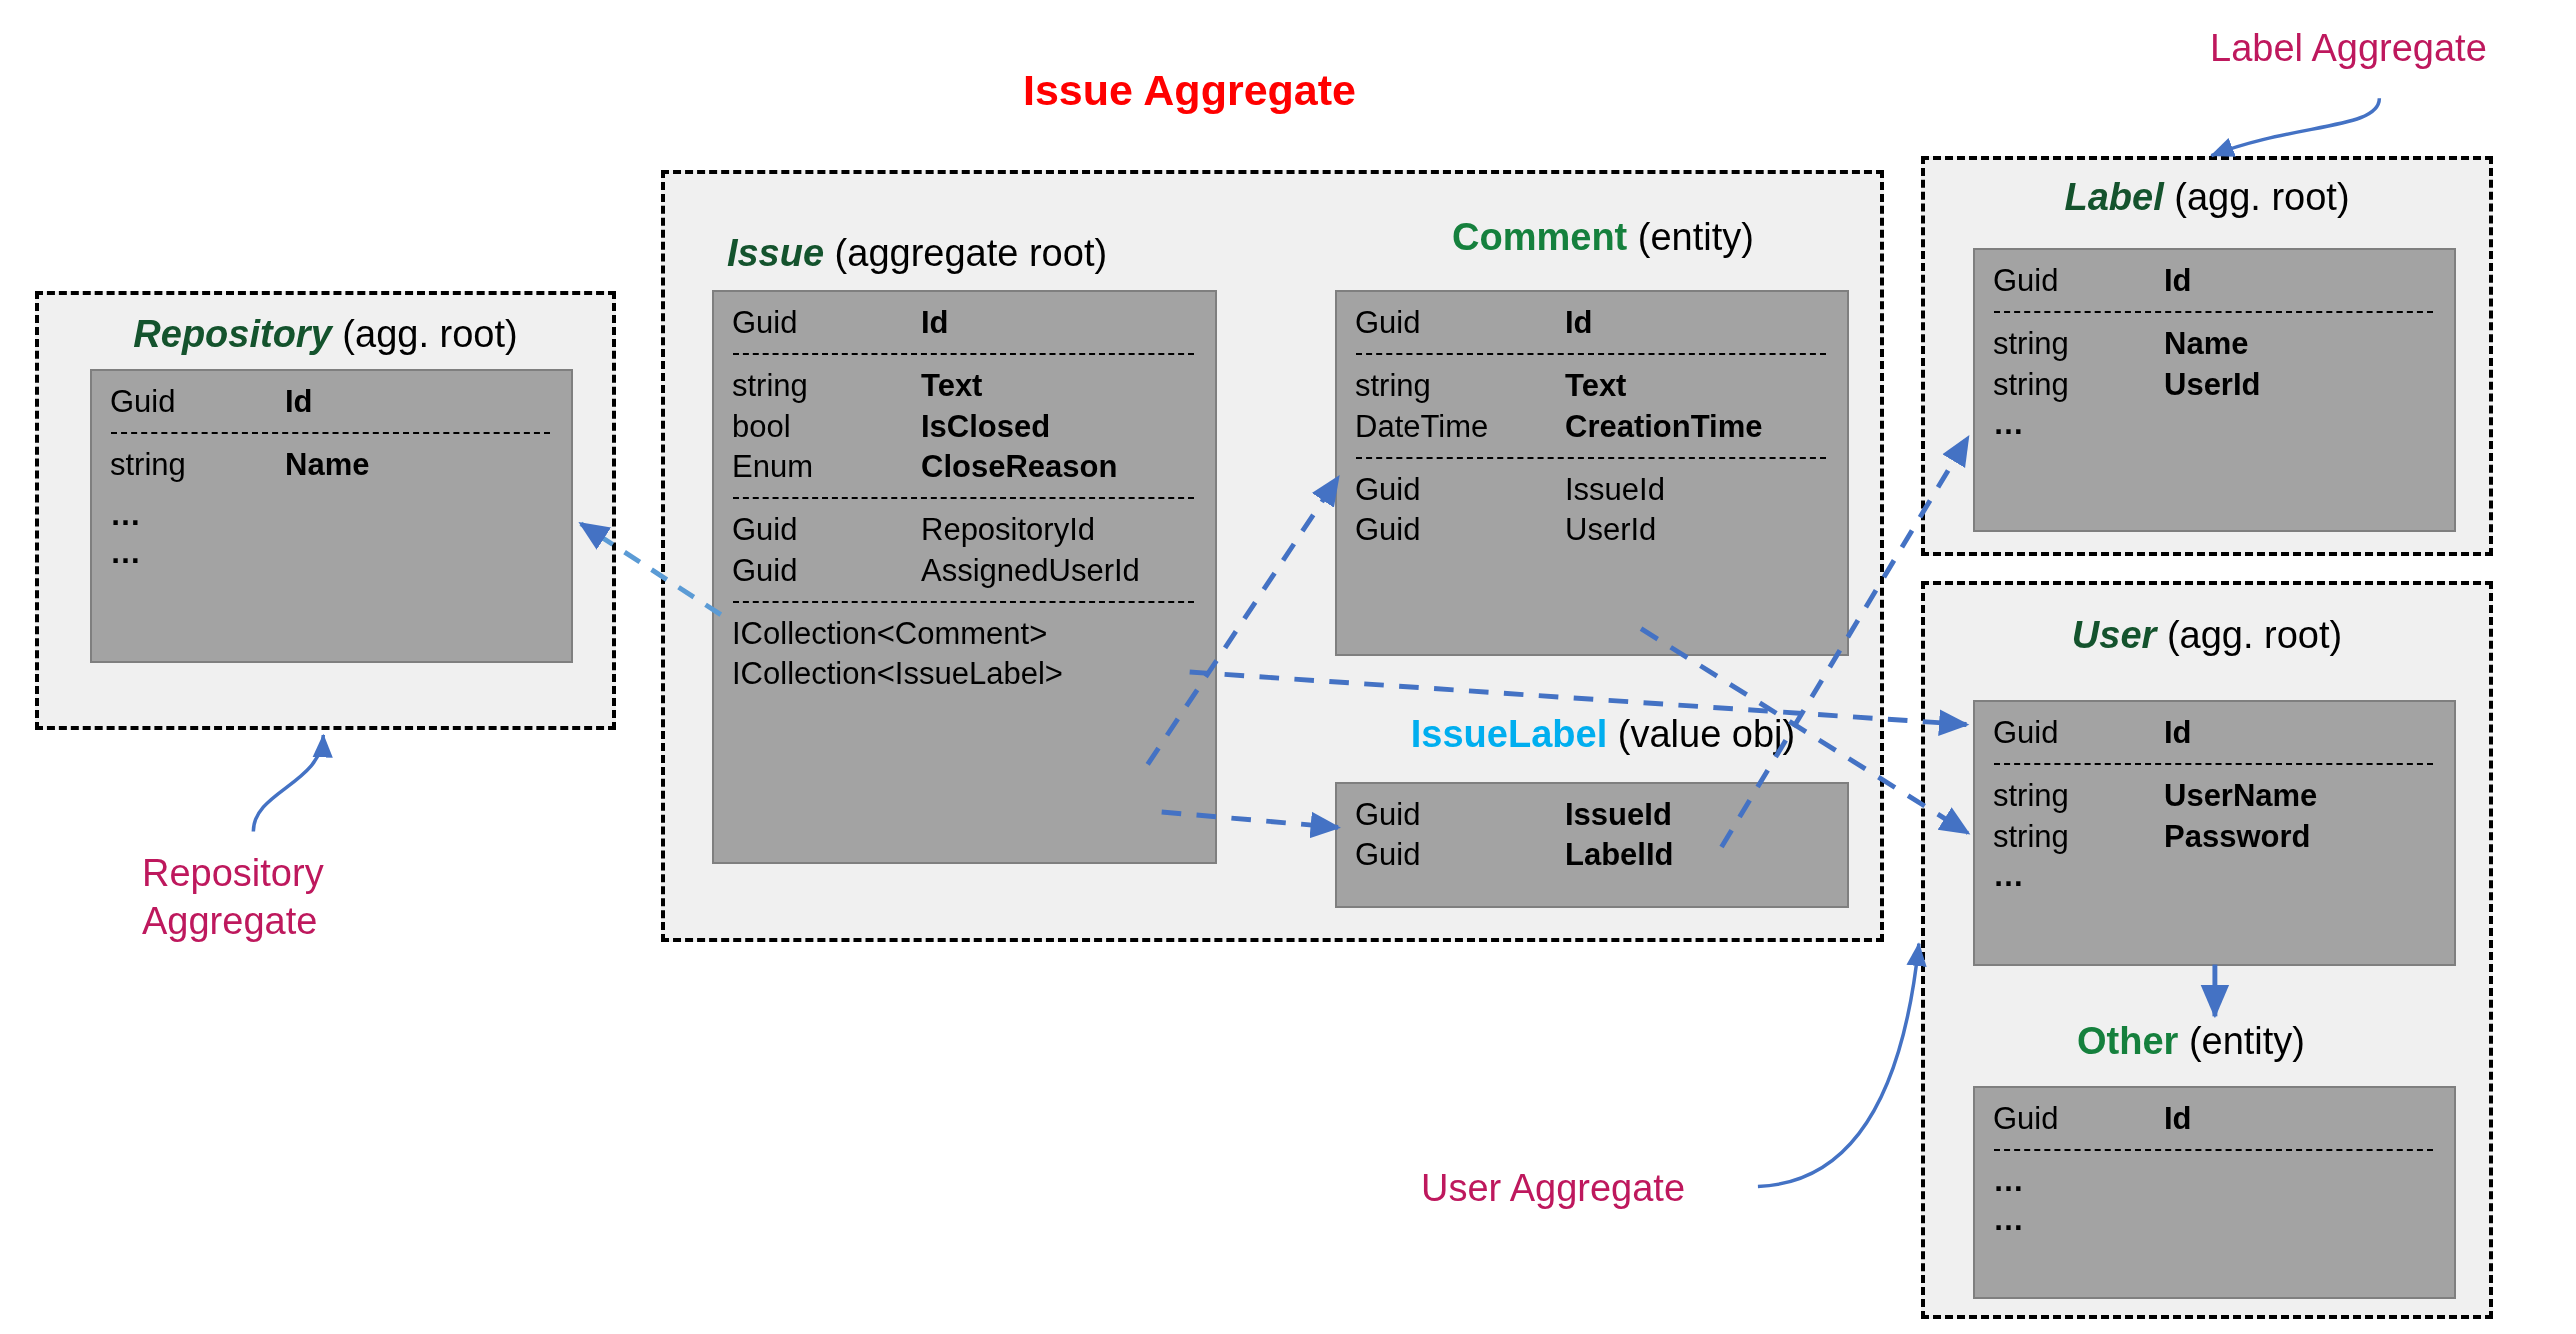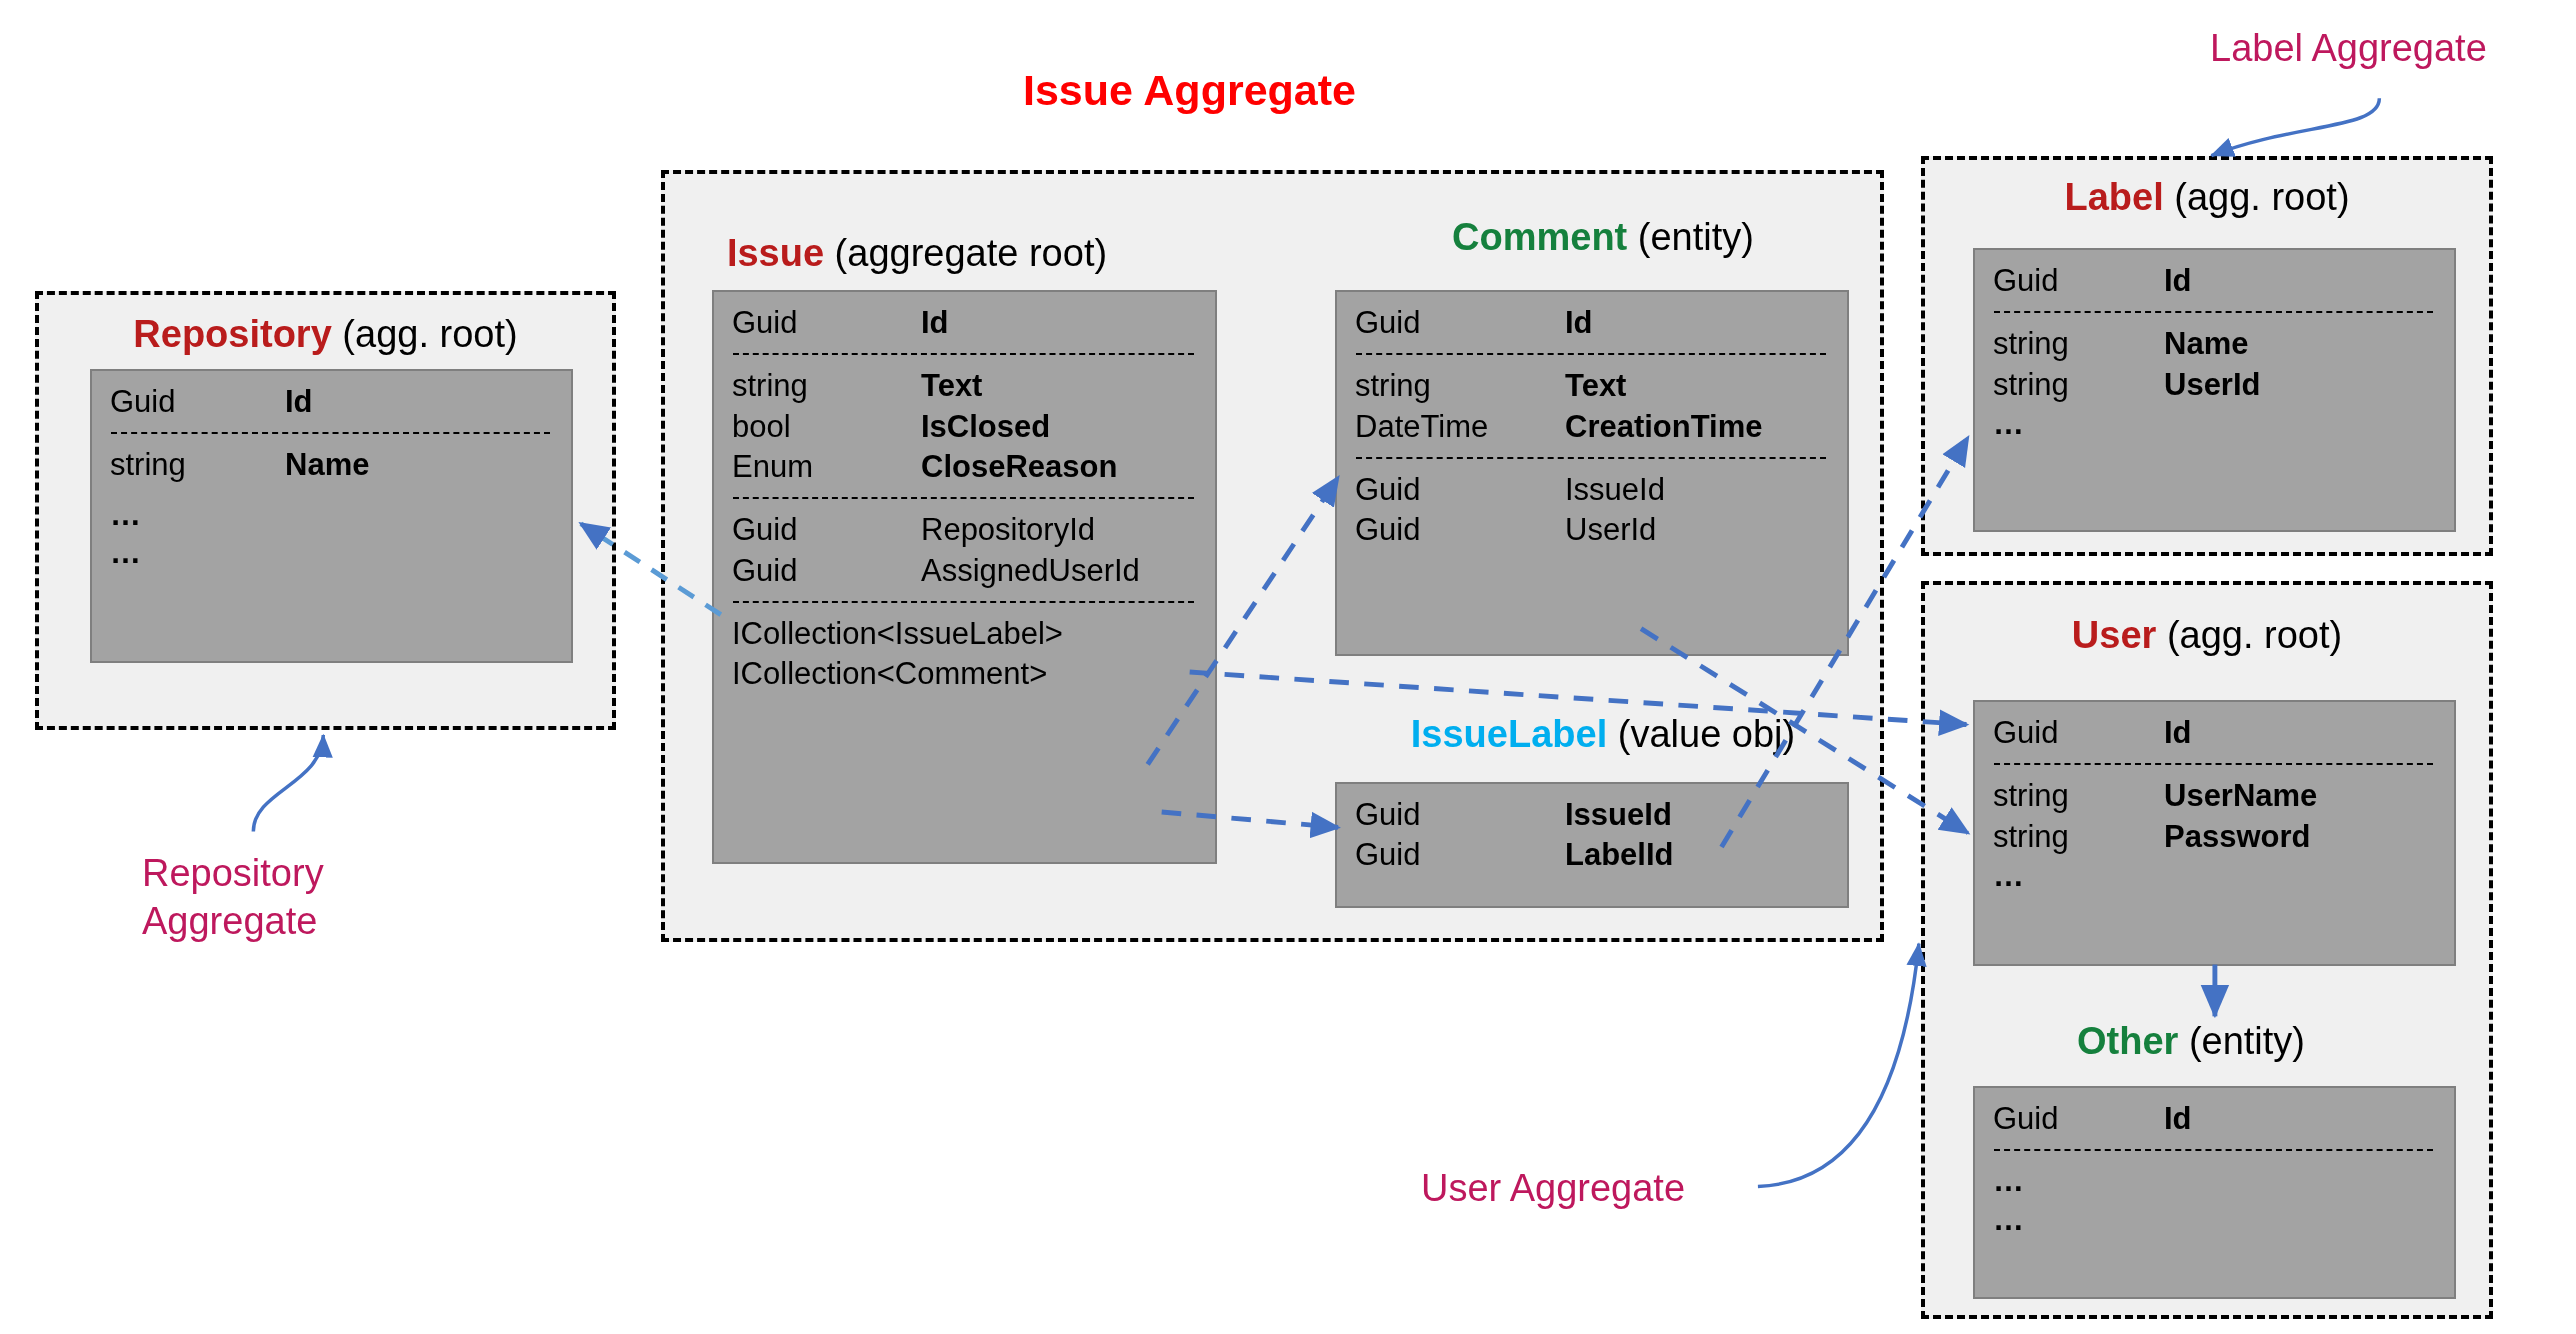--- a/index.html
+++ b/index.html
@@ -29,21 +29,21 @@
     position: absolute;
     text-align: center;
     white-space: nowrap;
     font-size: 38px;
     line-height: 1.0;
     color: #000000;
   }
   .cls-title .nm {
     font-weight: bold;
   }
-  .nm.red  { color: #b91c1c; }
+  .nm.red  { color: #14532d; font-style: italic; }
   .nm.green{ color: #15803d; }
   .nm.cyan { color: #00AEEF; }
   .cls-title .kind { font-weight: normal; color: #000000; }
 
   
   .ent {
     position: absolute;
     background: #a3a3a3;
     border: 2.8px solid #7F7F7F;
     box-sizing: border-box;
@@ -153,24 +153,24 @@
     <div class="row">
       <span class="ty" style="width:189px">Guid</span>
       <span class="pn">RepositoryId</span>
     </div>
     <div class="row">
       <span class="ty" style="width:189px">Guid</span>
       <span class="pn">AssignedUserId</span>
     </div>
     <div class="sep"></div>
     <div class="row">
+      <span class="ty">ICollection&lt;Comment&gt;</span>
+    </div>
+    <div class="row">
       <span class="ty">ICollection&lt;IssueLabel&gt;</span>
-    </div>
-    <div class="row">
-      <span class="ty">ICollection&lt;Comment&gt;</span>
     </div>
   </div>
 
   <div class="cls-title" style="left:1358px; top:218px; width:490px;">
     <span class="nm green">Comment</span><span> </span><span class="kind">(entity)</span>
   </div>
 
   <div class="ent" style="left:1335px; top:290px; width:514px; height:366px;">
     <div class="row">
       <span class="ty" style="width:210px">Guid</span>

